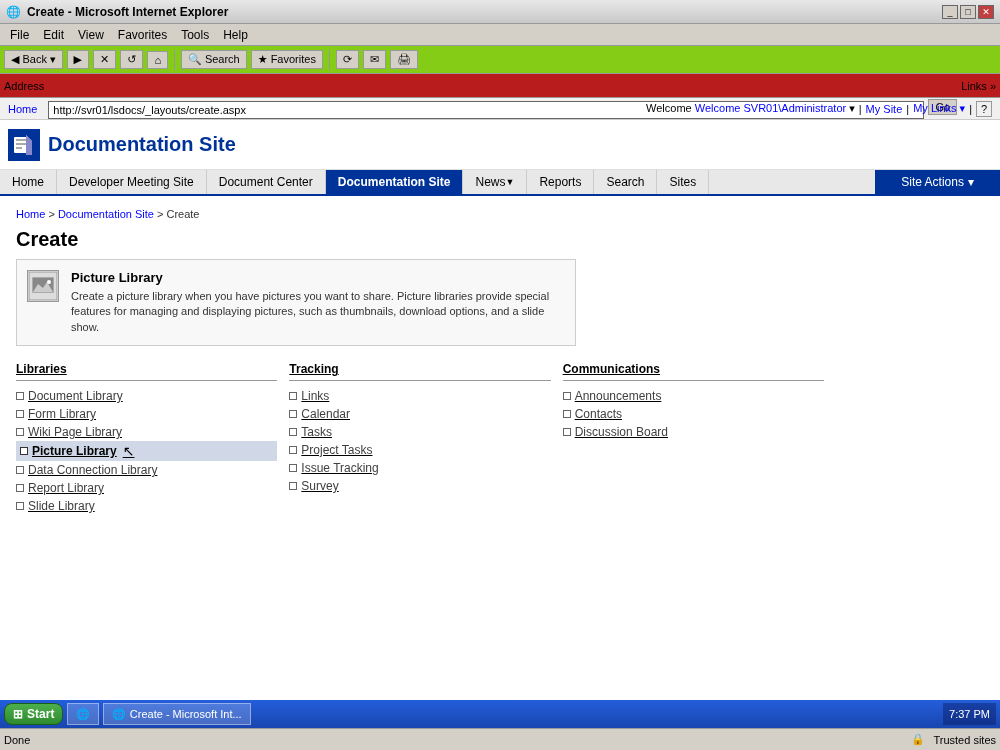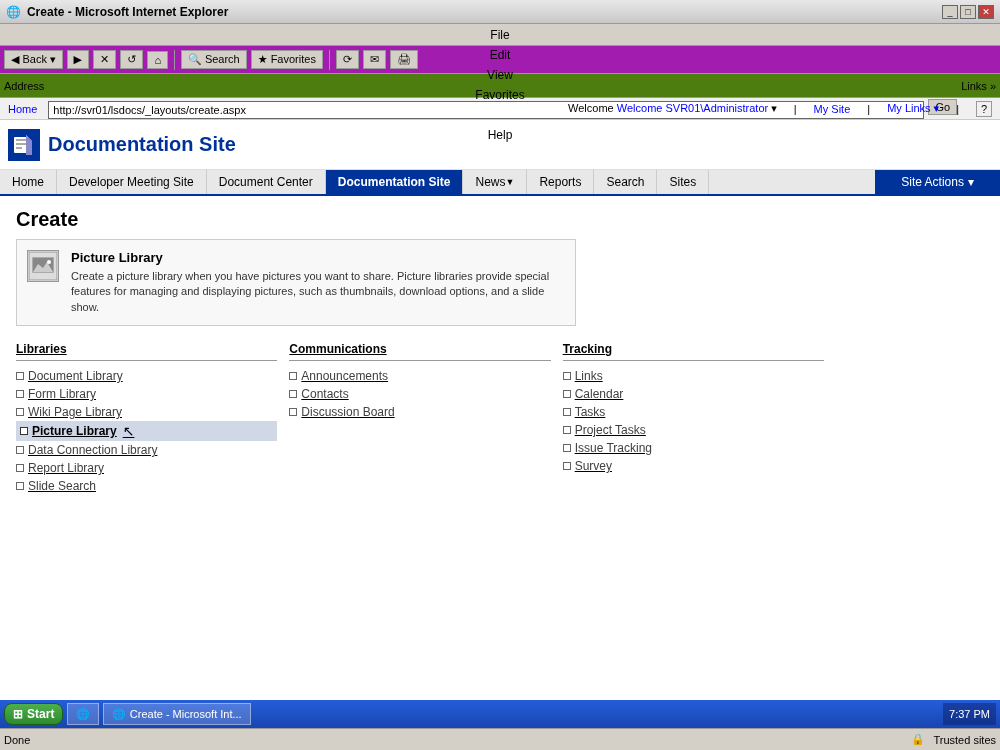--- a/index.html
+++ b/index.html
@@ -24,47 +24,46 @@
 
     
     #menubar {
       background: #d4d0c8;
       border-bottom: 1px solid #999;
       padding: 2px 4px;
       display: flex;
       align-items: center;
       gap: 2px;
       height: 22px;
-      flex-direction: column;
     }
     .menu-item { padding: 2px 6px; font-size: 12px; cursor: pointer; }
 
     
     #toolbar {
-      background: #a21caf;
+      background: #84cc16;
       border-bottom: 1px solid #999;
       padding: 2px 4px;
       display: flex;
       align-items: center;
       gap: 4px;
       height: 28px;
     }
     .tb-btn {
       background: #d4d0c8;
       border: 1px solid #999;
       padding: 2px 6px;
       font-size: 11px;
       cursor: pointer;
       display: flex; align-items: center; gap: 2px;
     }
     .tb-separator { width: 1px; height: 20px; background: #999; margin: 0 2px; }
 
     
     #addressbar {
-      background: #4d7c0f;
+      background: #b91c1c;
       border-bottom: 1px solid #999;
       padding: 2px 4px;
       display: flex;
       align-items: center;
       gap: 4px;
       height: 24px;
     }
     #address-label { font-size: 11px; }
     #address-input {
       flex: 1;
@@ -330,21 +329,21 @@
 
 <div id="addressbar">
   <span id="address-label">Address</span>
   <input id="address-input" type="text" value="http://svr01/lsdocs/_layouts/create.aspx" style="">
   <button class="go-btn">Go</button>
   <span class="links-btn">Links »</span>
 </div>
 
 <div id="sp-header">
   <a href="#" style="color:#00f;text-decoration:none;font-size:11px;">Home</a>
-  <div style="display:flex;align-items:center;gap:17px;font-size:11px;">
+  <div style="display:flex;align-items:center;gap:4px;font-size:11px;">
     <span>Welcome <a href="#" style="color:#00f;text-decoration:none;">Welcome SVR01\Administrator</a> ▾</span>
     <span>|</span>
     <a href="#" style="color:#00f;text-decoration:none;">My Site</a>
     <span>|</span>
     <a href="#" style="color:#00f;text-decoration:none;">My Links ▾</a>
     <span>|</span>
     <span style="cursor:pointer;border:1px solid #999;width:16px;height:16px;display:inline-flex;align-items:center;justify-content:center;">?</span>
   </div>
 </div>
 
@@ -375,20 +374,27 @@
     <div class="nav-tab">Sites</div>
   </div>
   <div id="site-actions-btn">
     <span>Site Actions</span>
     <span>▾</span>
   </div>
 </div>
 
 <div id="main-area">
 
+  <div id="breadcrumb">
+    <a href="#">Home</a>
+    <span> &gt; </span>
+    <a href="#">Documentation Site</a>
+    <span> &gt; </span>
+    <span>Create</span>
+  </div>
 
   <div id="page-content">
     <h1 id="page-title">Create</h1>
 
     <div id="preview-box">
       <div id="preview-icon">
         <svg width="28" height="28" viewBox="0 0 28 28">
           <rect width="28" height="28" fill="#ddd" stroke="#999" stroke-width="1"></rect>
           <rect x="3" y="5" width="22" height="16" fill="#aaa" rx="1"></rect>
           <rect x="4" y="6" width="20" height="14" fill="#888"></rect>
@@ -426,65 +432,65 @@
         <div class="list-item">
           <div class="bullet"></div>
           <a href="#">Data Connection Library</a>
         </div>
         <div class="list-item">
           <div class="bullet"></div>
           <a href="#">Report Library</a>
         </div>
         <div class="list-item">
           <div class="bullet"></div>
-          <a href="#">Slide Search</a>
+          <a href="#">Slide Library</a>
+        </div>
+      </div>
+
+      <div class="list-column">
+        <div class="col-header">Tracking</div>
+        <div class="list-item">
+          <div class="bullet"></div>
+          <a href="#">Links</a>
+        </div>
+        <div class="list-item">
+          <div class="bullet"></div>
+          <a href="#">Calendar</a>
+        </div>
+        <div class="list-item">
+          <div class="bullet"></div>
+          <a href="#">Tasks</a>
+        </div>
+        <div class="list-item">
+          <div class="bullet"></div>
+          <a href="#">Project Tasks</a>
+        </div>
+        <div class="list-item">
+          <div class="bullet"></div>
+          <a href="#">Issue Tracking</a>
+        </div>
+        <div class="list-item">
+          <div class="bullet"></div>
+          <a href="#">Survey</a>
         </div>
       </div>
 
       <div class="list-column">
         <div class="col-header">Communications</div>
         <div class="list-item">
           <div class="bullet"></div>
           <a href="#">Announcements</a>
         </div>
         <div class="list-item">
           <div class="bullet"></div>
           <a href="#">Contacts</a>
         </div>
         <div class="list-item">
           <div class="bullet"></div>
           <a href="#">Discussion Board</a>
-        </div>
-      </div>
-
-      <div class="list-column">
-        <div class="col-header">Tracking</div>
-        <div class="list-item">
-          <div class="bullet"></div>
-          <a href="#">Links</a>
-        </div>
-        <div class="list-item">
-          <div class="bullet"></div>
-          <a href="#">Calendar</a>
-        </div>
-        <div class="list-item">
-          <div class="bullet"></div>
-          <a href="#">Tasks</a>
-        </div>
-        <div class="list-item">
-          <div class="bullet"></div>
-          <a href="#">Project Tasks</a>
-        </div>
-        <div class="list-item">
-          <div class="bullet"></div>
-          <a href="#">Issue Tracking</a>
-        </div>
-        <div class="list-item">
-          <div class="bullet"></div>
-          <a href="#">Survey</a>
         </div>
       </div>
 
 
 
     </div>
   </div>
 </div>
 
 <div id="statusbar">

